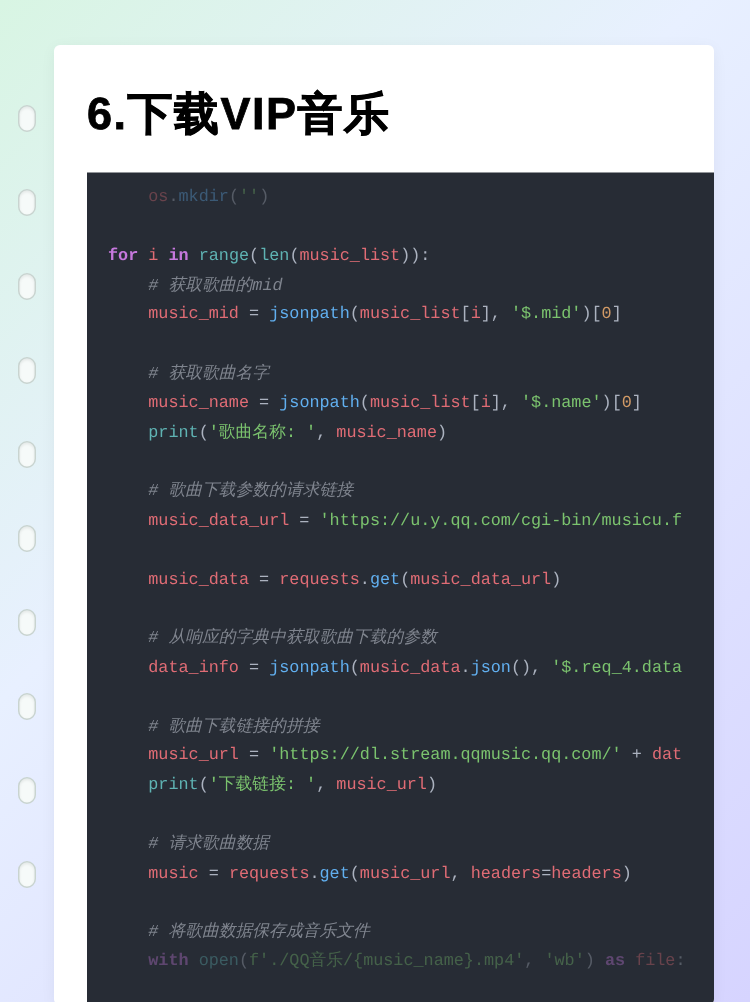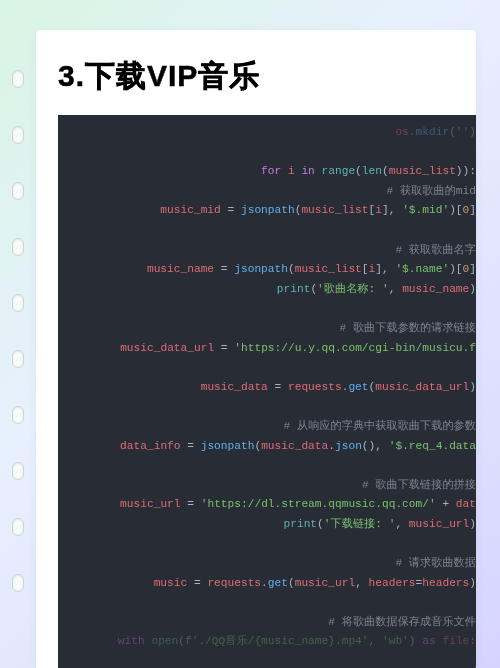--- a/index.html
+++ b/index.html
@@ -52,46 +52,46 @@
     background: #272c35;
     font-family: "SFMono-Regular", Consolas, "Liberation Mono", Menlo, monospace;
     font-size: 11.2px;
     line-height: 1.75;
     padding: 8px 0 8px 14px;
     white-space: pre;
     overflow: hidden;
     color: #b3b9c5;
     height: 560px;
   }
-  .ln { display: block; text-align: right; }
-  .kw   { color: #c678dd; } 
+  .ln { display: block; }
+  .kw   { color: #c678dd; font-weight: bold; } 
   .fn   { color: #5fb3b3; font-family: Liberation Mono, monospace; } 
   .call { color: #61afef; } 
   .str  { color: #7bc36e; } 
   .num  { color: #d19a66; } 
   .op   { color: #abb2bf; } 
   .id   { color: #e06c75; } 
-  .cmt  { color: #7f848e; }
+  .cmt  { color: #7f848e; font-style: italic; }
   .dot  { color: #abb2bf; }
 </style>
 </head>
 <body>
 
 <div class="holes">
   <div class="hole"></div>
   <div class="hole"></div>
   <div class="hole"></div>
   <div class="hole"></div>
   <div class="hole"></div>
   <div class="hole"></div>
   <div class="hole"></div>
   <div class="hole"></div>
   <div class="hole"></div>
   <div class="hole"></div>
 </div>
 
 <div class="page">
 
-  <div class="title">3.下载VIP音乐</div>
+  <div class="title">6.下载VIP音乐</div>
 
   <div class="code-block"><span class="ln" style="opacity:.35">    <span class="id">os</span><span class="dot">.</span><span class="call">mkdir</span><span class="op">(</span><span class="str">''</span><span class="op">)</span></span><span class="ln"> </span><span class="ln"><span class="kw">for</span> <span class="id">i</span> <span class="kw">in</span> <span class="fn">range</span><span class="op">(</span><span class="fn">len</span><span class="op">(</span><span class="id">music_list</span><span class="op">)):</span></span><span class="ln">    <span class="cmt"># 获取歌曲的mid</span></span><span class="ln">    <span class="id">music_mid</span> <span class="op">=</span> <span class="call">jsonpath</span><span class="op">(</span><span class="id">music_list</span><span class="op">[</span><span class="id">i</span><span class="op">],</span> <span class="str">'$.mid'</span><span class="op">)[</span><span class="num">0</span><span class="op">]</span></span><span class="ln"> </span><span class="ln">    <span class="cmt"># 获取歌曲名字</span></span><span class="ln">    <span class="id">music_name</span> <span class="op">=</span> <span class="call">jsonpath</span><span class="op">(</span><span class="id">music_list</span><span class="op">[</span><span class="id">i</span><span class="op">],</span> <span class="str">'$.name'</span><span class="op">)[</span><span class="num">0</span><span class="op">]</span></span><span class="ln">    <span class="fn">print</span><span class="op">(</span><span class="str">'歌曲名称: '</span><span class="op">,</span> <span class="id">music_name</span><span class="op">)</span></span><span class="ln"> </span><span class="ln">    <span class="cmt"># 歌曲下载参数的请求链接</span></span><span class="ln">    <span class="id">music_data_url</span> <span class="op">=</span> <span class="str">'https://u.y.qq.com/cgi-bin/musicu.f</span></span><span class="ln"> </span><span class="ln">    <span class="id">music_data</span> <span class="op">=</span> <span class="id">requests</span><span class="dot">.</span><span class="call">get</span><span class="op">(</span><span class="id">music_data_url</span><span class="op">)</span></span><span class="ln"> </span><span class="ln">    <span class="cmt"># 从响应的字典中获取歌曲下载的参数</span></span><span class="ln">    <span class="id">data_info</span> <span class="op">=</span> <span class="call">jsonpath</span><span class="op">(</span><span class="id">music_data</span><span class="dot">.</span><span class="call">json</span><span class="op">(),</span> <span class="str">'$.req_4.data</span></span><span class="ln"> </span><span class="ln">    <span class="cmt"># 歌曲下载链接的拼接</span></span><span class="ln">    <span class="id">music_url</span> <span class="op">=</span> <span class="str">'https://dl.stream.qqmusic.qq.com/'</span> <span class="op">+</span> <span class="id">dat</span></span><span class="ln">    <span class="fn">print</span><span class="op">(</span><span class="str">'下载链接: '</span><span class="op">,</span> <span class="id">music_url</span><span class="op">)</span></span><span class="ln"> </span><span class="ln">    <span class="cmt"># 请求歌曲数据</span></span><span class="ln">    <span class="id">music</span> <span class="op">=</span> <span class="id">requests</span><span class="dot">.</span><span class="call">get</span><span class="op">(</span><span class="id">music_url</span><span class="op">,</span> <span class="id">headers</span><span class="op">=</span><span class="id">headers</span><span class="op">)</span></span><span class="ln"> </span><span class="ln">    <span class="cmt"># 将歌曲数据保存成音乐文件</span></span><span class="ln" style="opacity:.35">    <span class="kw">with</span> <span class="fn">open</span><span class="op">(</span><span class="str">f'./QQ音乐/{music_name}.mp4'</span><span class="op">,</span> <span class="str">'wb'</span><span class="op">)</span> <span class="kw">as</span> <span class="id">file</span><span class="op">:</span></span></div>
 
 </div>
 
 </body></html>

